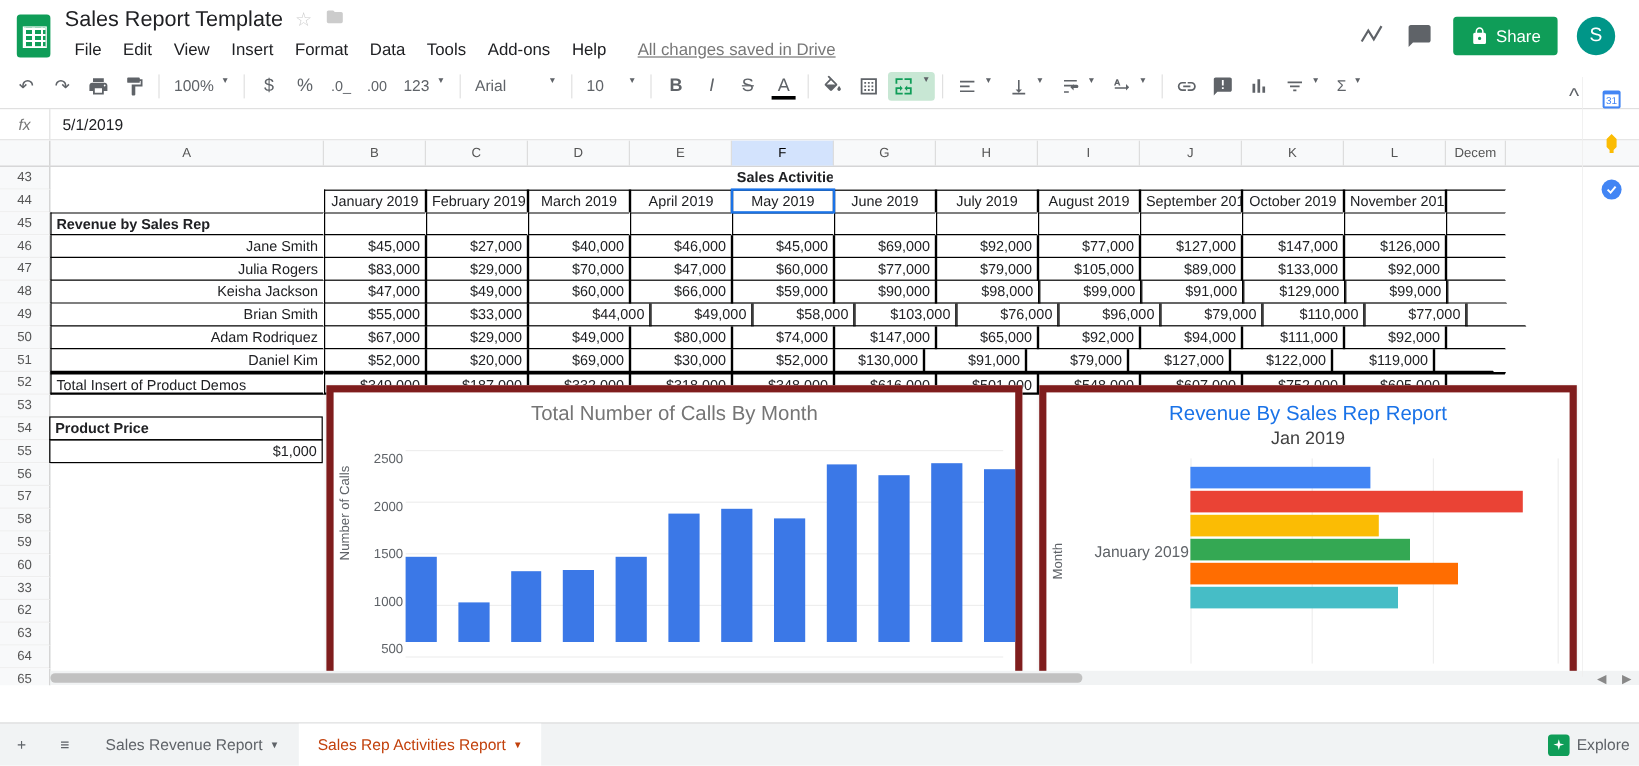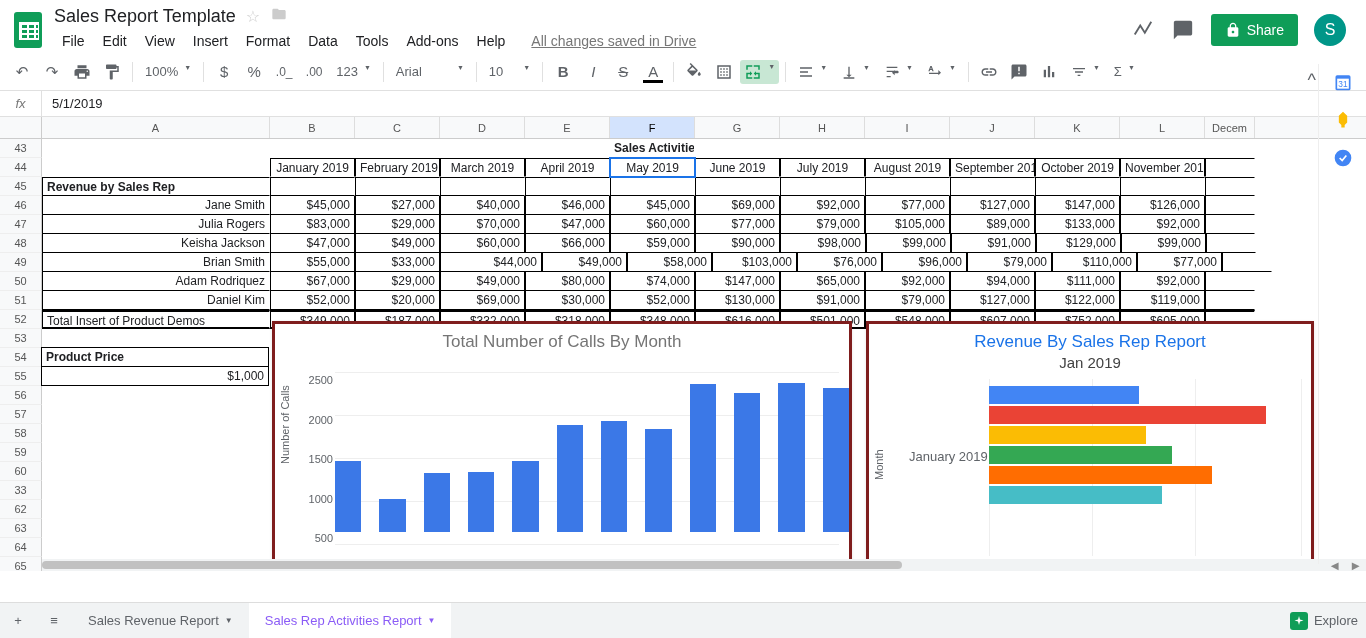--- a/index.html
+++ b/index.html
@@ -41,42 +41,42 @@
 .cell.b-r { border-right: 1px solid #000; }
 .cell.b-b { border-bottom: 1px solid #000; }
 .cell.b-l { border-left: 1px solid #000; }
 .cell.b-t { border-top: 1px solid #000; }
 .cell.b-t2 { border-top: 2px solid #000; }
 .cell.b-b2 { border-bottom: 2px solid #000; }
 .cell.right { text-align: right; }
 .cell.center { text-align: center; }
 .cell.bold { font-weight: 700; }
 .cell.active { outline: 2px solid #1a73e8; outline-offset: -1px; z-index: 5; position: relative; }
-.chart-card { position: absolute; background: #fff; border: 3px solid #7f1d1d; box-shadow: 0 1px 3px rgba(0,0,0,.1); }
+.chart-card { position: absolute; background: #fff; border: 6px solid #7f1d1d; box-shadow: 0 1px 3px rgba(0,0,0,.1); }
 #chart1 { left: 272px; top: 204px; width: 580px; height: 246px; }
 #chart2 { left: 866px; top: 204px; width: 448px; height: 246px; }
 .chart-title { text-align: center; font-size: 17px; color: #757575; margin-top: 8px; font-weight: 500; }
 .chart-title.blue { color: #1a73e8; font-weight: 400; }
 .chart-sub { text-align: center; font-size: 15px; color: #424242; font-weight: 500; margin-top: 2px;}
 .bar-area { display: flex; align-items: flex-end; height: 170px; margin-left: 60px; margin-top: 10px; gap: 18px; position: relative; }
 .bar { width: 30px; background: #3b78e7; }
 .ylabels { position: absolute; left: 30px; top: 50px; height: 170px; display: flex; flex-direction: column; justify-content: space-between; font-size: 11px; color: #5f6368; text-align: right; width: 28px; }
 .yaxis-title { position: absolute; left: 4px; top: 140px; transform: rotate(-90deg); transform-origin: left top; font-size: 11px; color: #5f6368; white-space: nowrap; }
 .grid-lines { position: absolute; left: 60px; right: 10px; top: 48px; height: 172px; }
 .grid-lines div { position: absolute; left: 0; right: 0; border-top: 1px solid #eee; }
 .hbars { position: absolute; left: 120px; top: 62px; }
 .hbar { height: 18px; margin-bottom: 2px; }
 .hgrid { position: absolute; left: 120px; right: 10px; top: 55px; bottom: 8px; }
 .hgrid div { position: absolute; top: 0; bottom: 0; border-left: 1px solid #eee; }
 .month-label { position: absolute; left: 40px; top: 125px; font-size: 13px; color: #5f6368; }
 .y2title { position: absolute; left: 10px; top: 150px; transform: rotate(-90deg); transform-origin: left; font-size: 11px; color: #5f6368; }
 .bottom-bar { position: fixed; bottom: 0; left: 0; right: 0; height: 36px; display: flex; align-items: center; background: #f1f3f4; border-top: 1px solid #ddd; }
 .bb-btn { width: 36px; height: 36px; display: flex; align-items: center; justify-content: center; color: #5f6368; cursor: pointer; }
 .tab { padding: 0 16px; height: 36px; display: flex; align-items: center; font-size: 13px; color: #5f6368; cursor: pointer; gap: 6px; }
-.tab.active { background: #fff; color: #8b5cf6; font-weight: 500; }
+.tab.active { background: #fff; color: #c2410c; font-weight: 500; }
 .explore { margin-left: auto; margin-right: 8px; display: flex; align-items: center; gap: 6px; font-size: 13px; color: #5f6368; }
 .explore-ic { width: 18px; height: 18px; background: #0f9d58; border-radius: 3px; display: flex; align-items: center; justify-content: center; }
 .scroll-h { position: absolute; bottom: 0; left: 42px; right: 0; height: 12px; background: #f1f3f4; display:flex; align-items:center;}
 .scroll-h .thumb { position: absolute; left: 0; width: 860px; height: 8px; background: #c1c1c1; border-radius: 4px; top:2px;}
 .scroll-h .arr { position: absolute; right: 0; display:flex;}
 .right-panel { position: fixed; right: 0; top: 64px; width: 48px; height: 500px; border-left: 1px solid #eee; display: flex; flex-direction: column; align-items: center; padding-top: 8px; gap: 18px; }
 .side-ic { width: 20px; height: 20px; }
 .collapse { position: absolute; right: 50px; top: 70px; color: #5f6368; font-size: 18px;}
 .a-underline { position: relative; }
 .a-underline::after { content: ""; position: absolute; left: 4px; right: 4px; bottom: 3px; height: 3px; background: #000; }
@@ -397,21 +397,21 @@
         <div class="cell b-l b-b" style="width:50px"></div>
       </div>
       <div class="row">
         <div class="row-h">51</div>
         <div class="cell right b-l b-b" style="width:228px">Daniel Kim</div>
         <div class="cell right b-l b-b b-r" style="width:85px">$52,000</div>
         <div class="cell right b-l b-b b-r" style="width:85px">$20,000</div>
         <div class="cell right b-l b-b b-r" style="width:85px">$69,000</div>
         <div class="cell right b-l b-b b-r" style="width:85px">$30,000</div>
         <div class="cell right b-l b-b b-r" style="width:85px">$52,000</div>
-        <div class="cell right b-l b-b b-r" style="width:85px">$130,000</div>
+        <div class="cell right b-l b-b b-r" style="width:75px">$130,000</div>
         <div class="cell right b-l b-b b-r" style="width:85px">$91,000</div>
         <div class="cell right b-l b-b b-r" style="width:85px">$79,000</div>
         <div class="cell right b-l b-b b-r" style="width:85px">$127,000</div>
         <div class="cell right b-l b-b b-r" style="width:85px">$122,000</div>
         <div class="cell right b-l b-b b-r" style="width:85px">$119,000</div>
         <div class="cell b-l b-b" style="width:50px"></div>
       </div>
       <div class="row">
         <div class="row-h">52</div>
         <div class="cell b-l b-t2 b-b2" style="width:228px">Total Insert of Product Demos</div>

